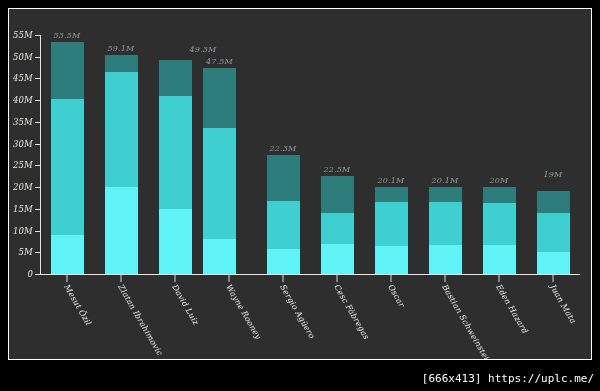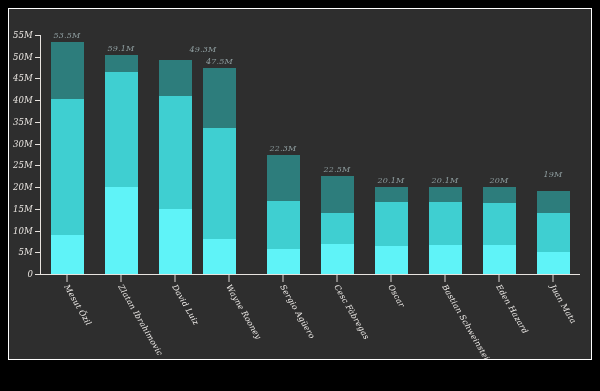--- a/index.html
+++ b/index.html
@@ -272,14 +272,17 @@
           <div class="x-cat-label" style="left: 331px;">Cesc Fàbregas</div>
           <div class="x-cat-label" style="left: 385px;">Oscar</div>
           <div class="x-cat-label" style="left: 439px;">Bastian Schweinsteiger</div>
           <div class="x-cat-label" style="left: 493px;">Eden Hazard</div>
           <div class="x-cat-label" style="left: 547px;">Juan Mata</div>
         </div>
 
     </div>
   </div>
 
+  <div id="watermark">
+    <span id="watermark-text">[666x413] https://uplc.me/</span>
+  </div>
 
 </div>
 
 </body></html>

